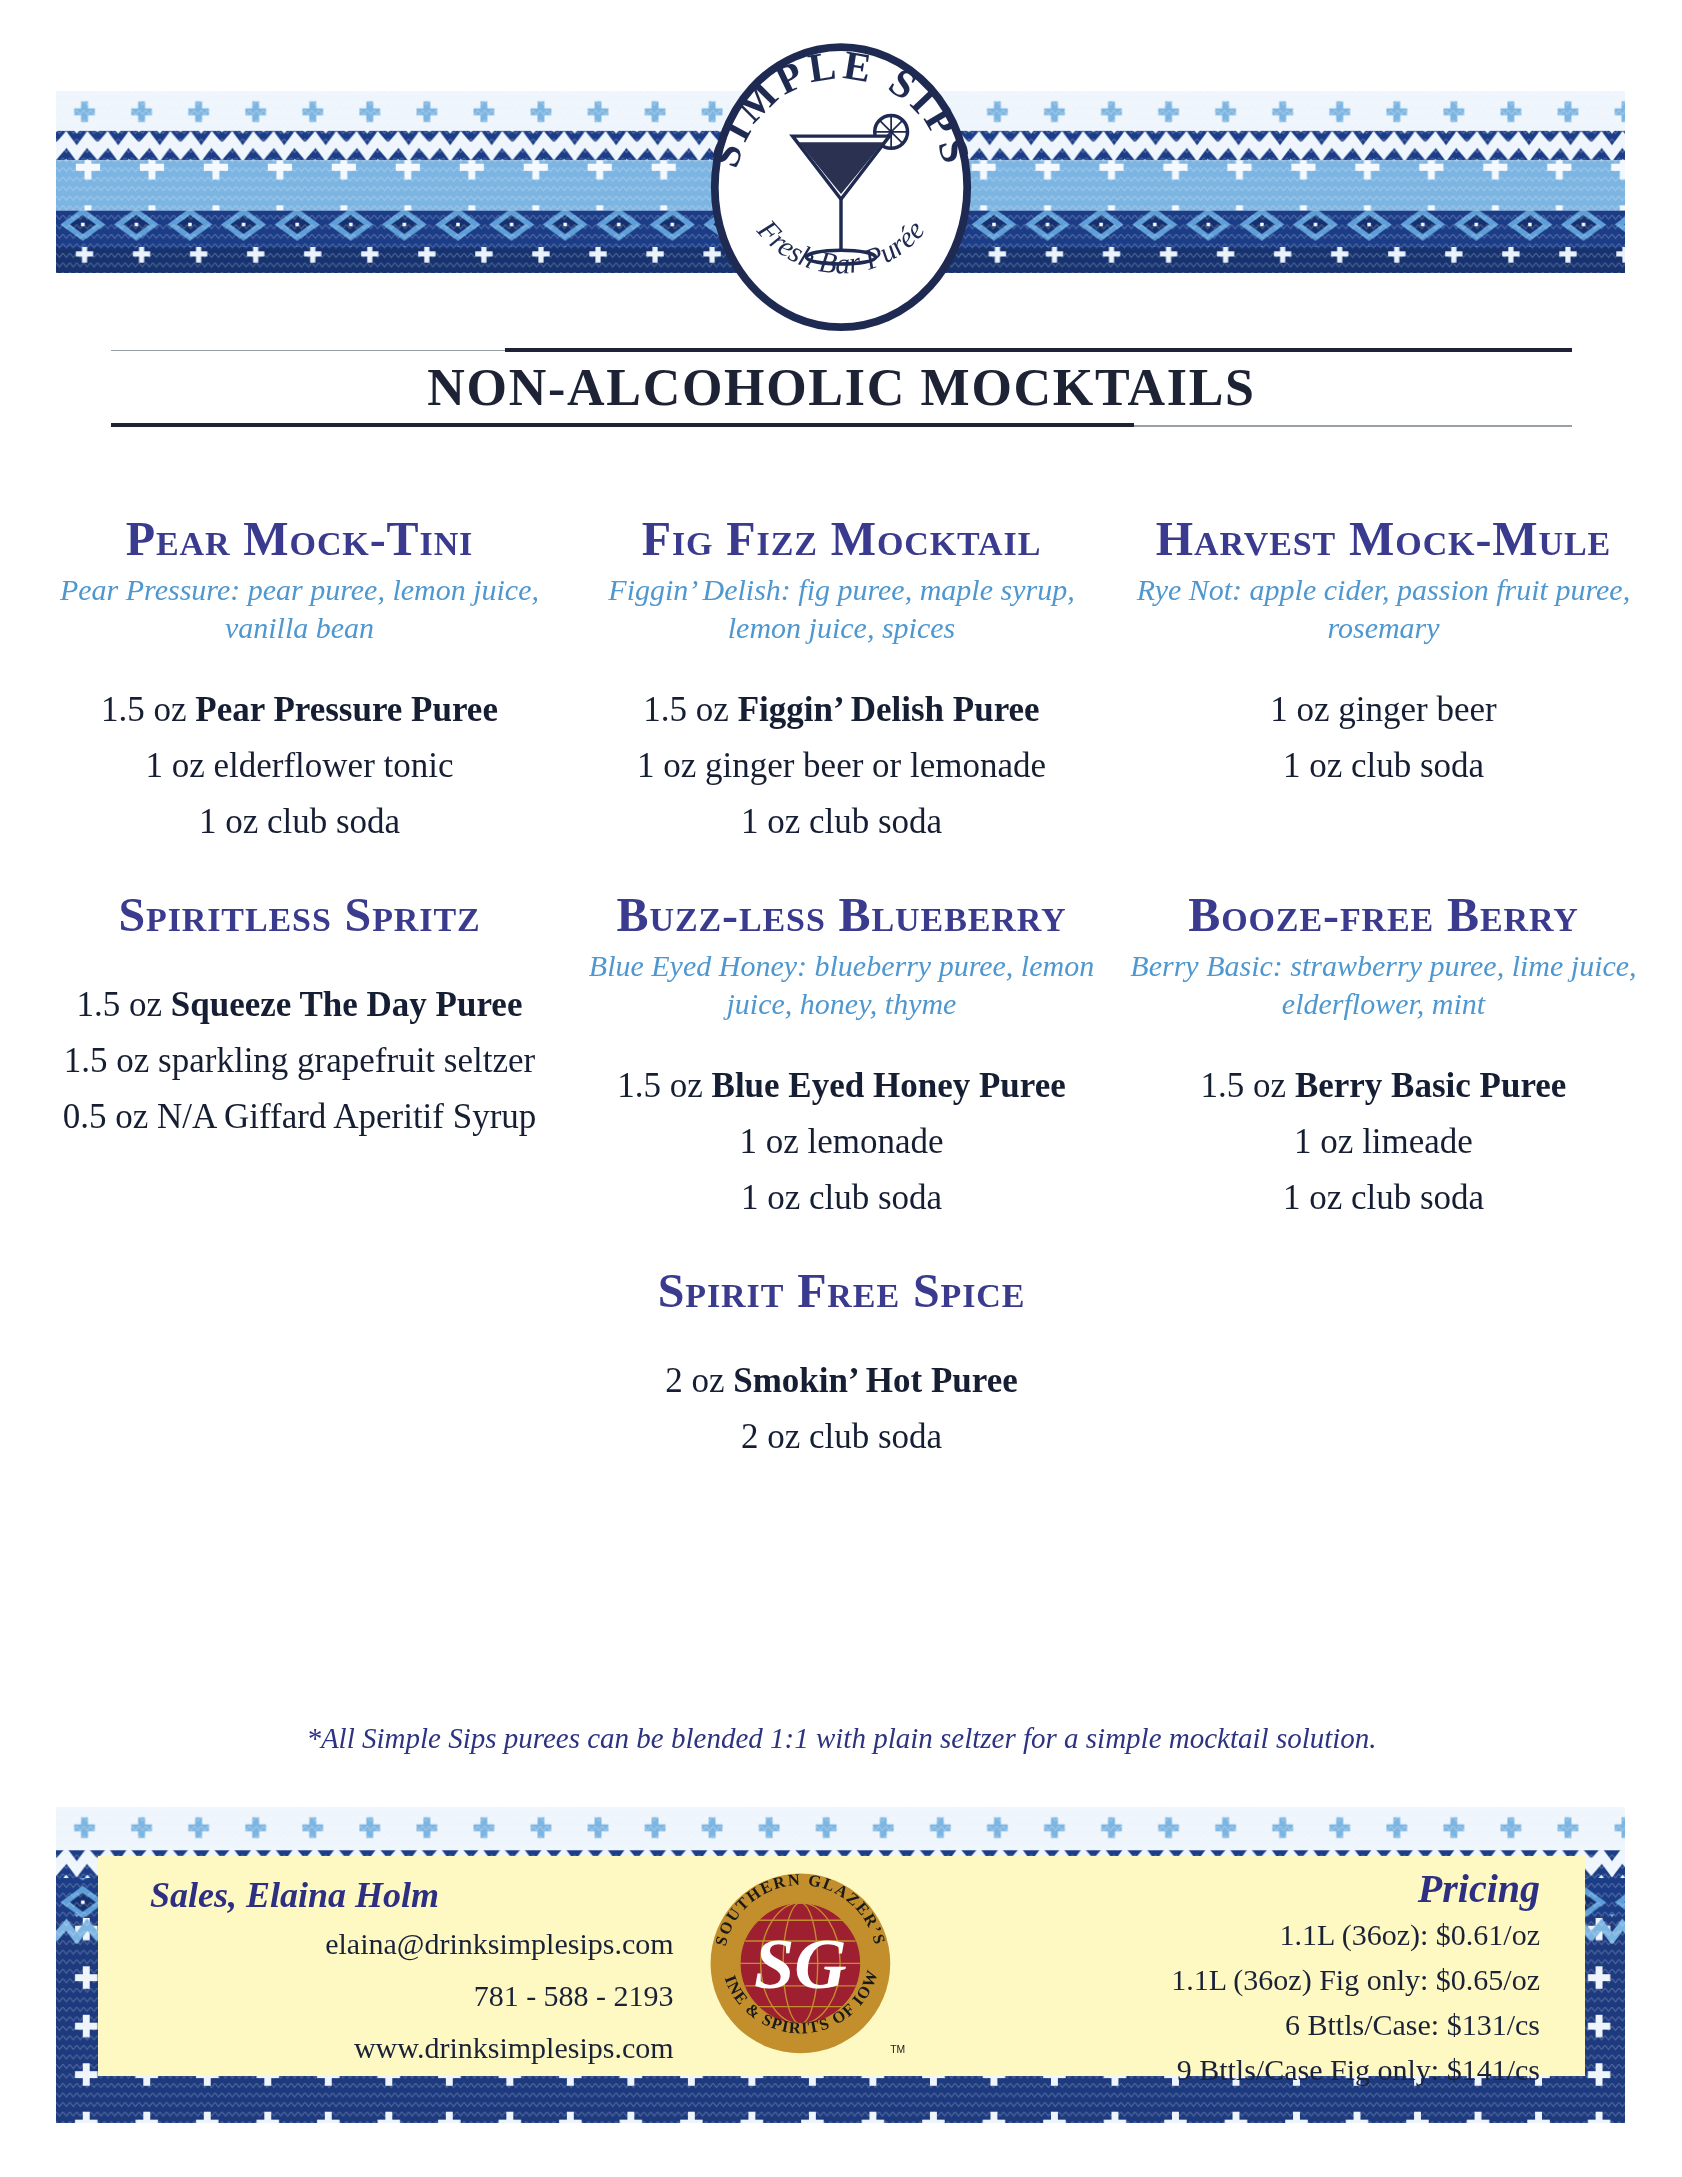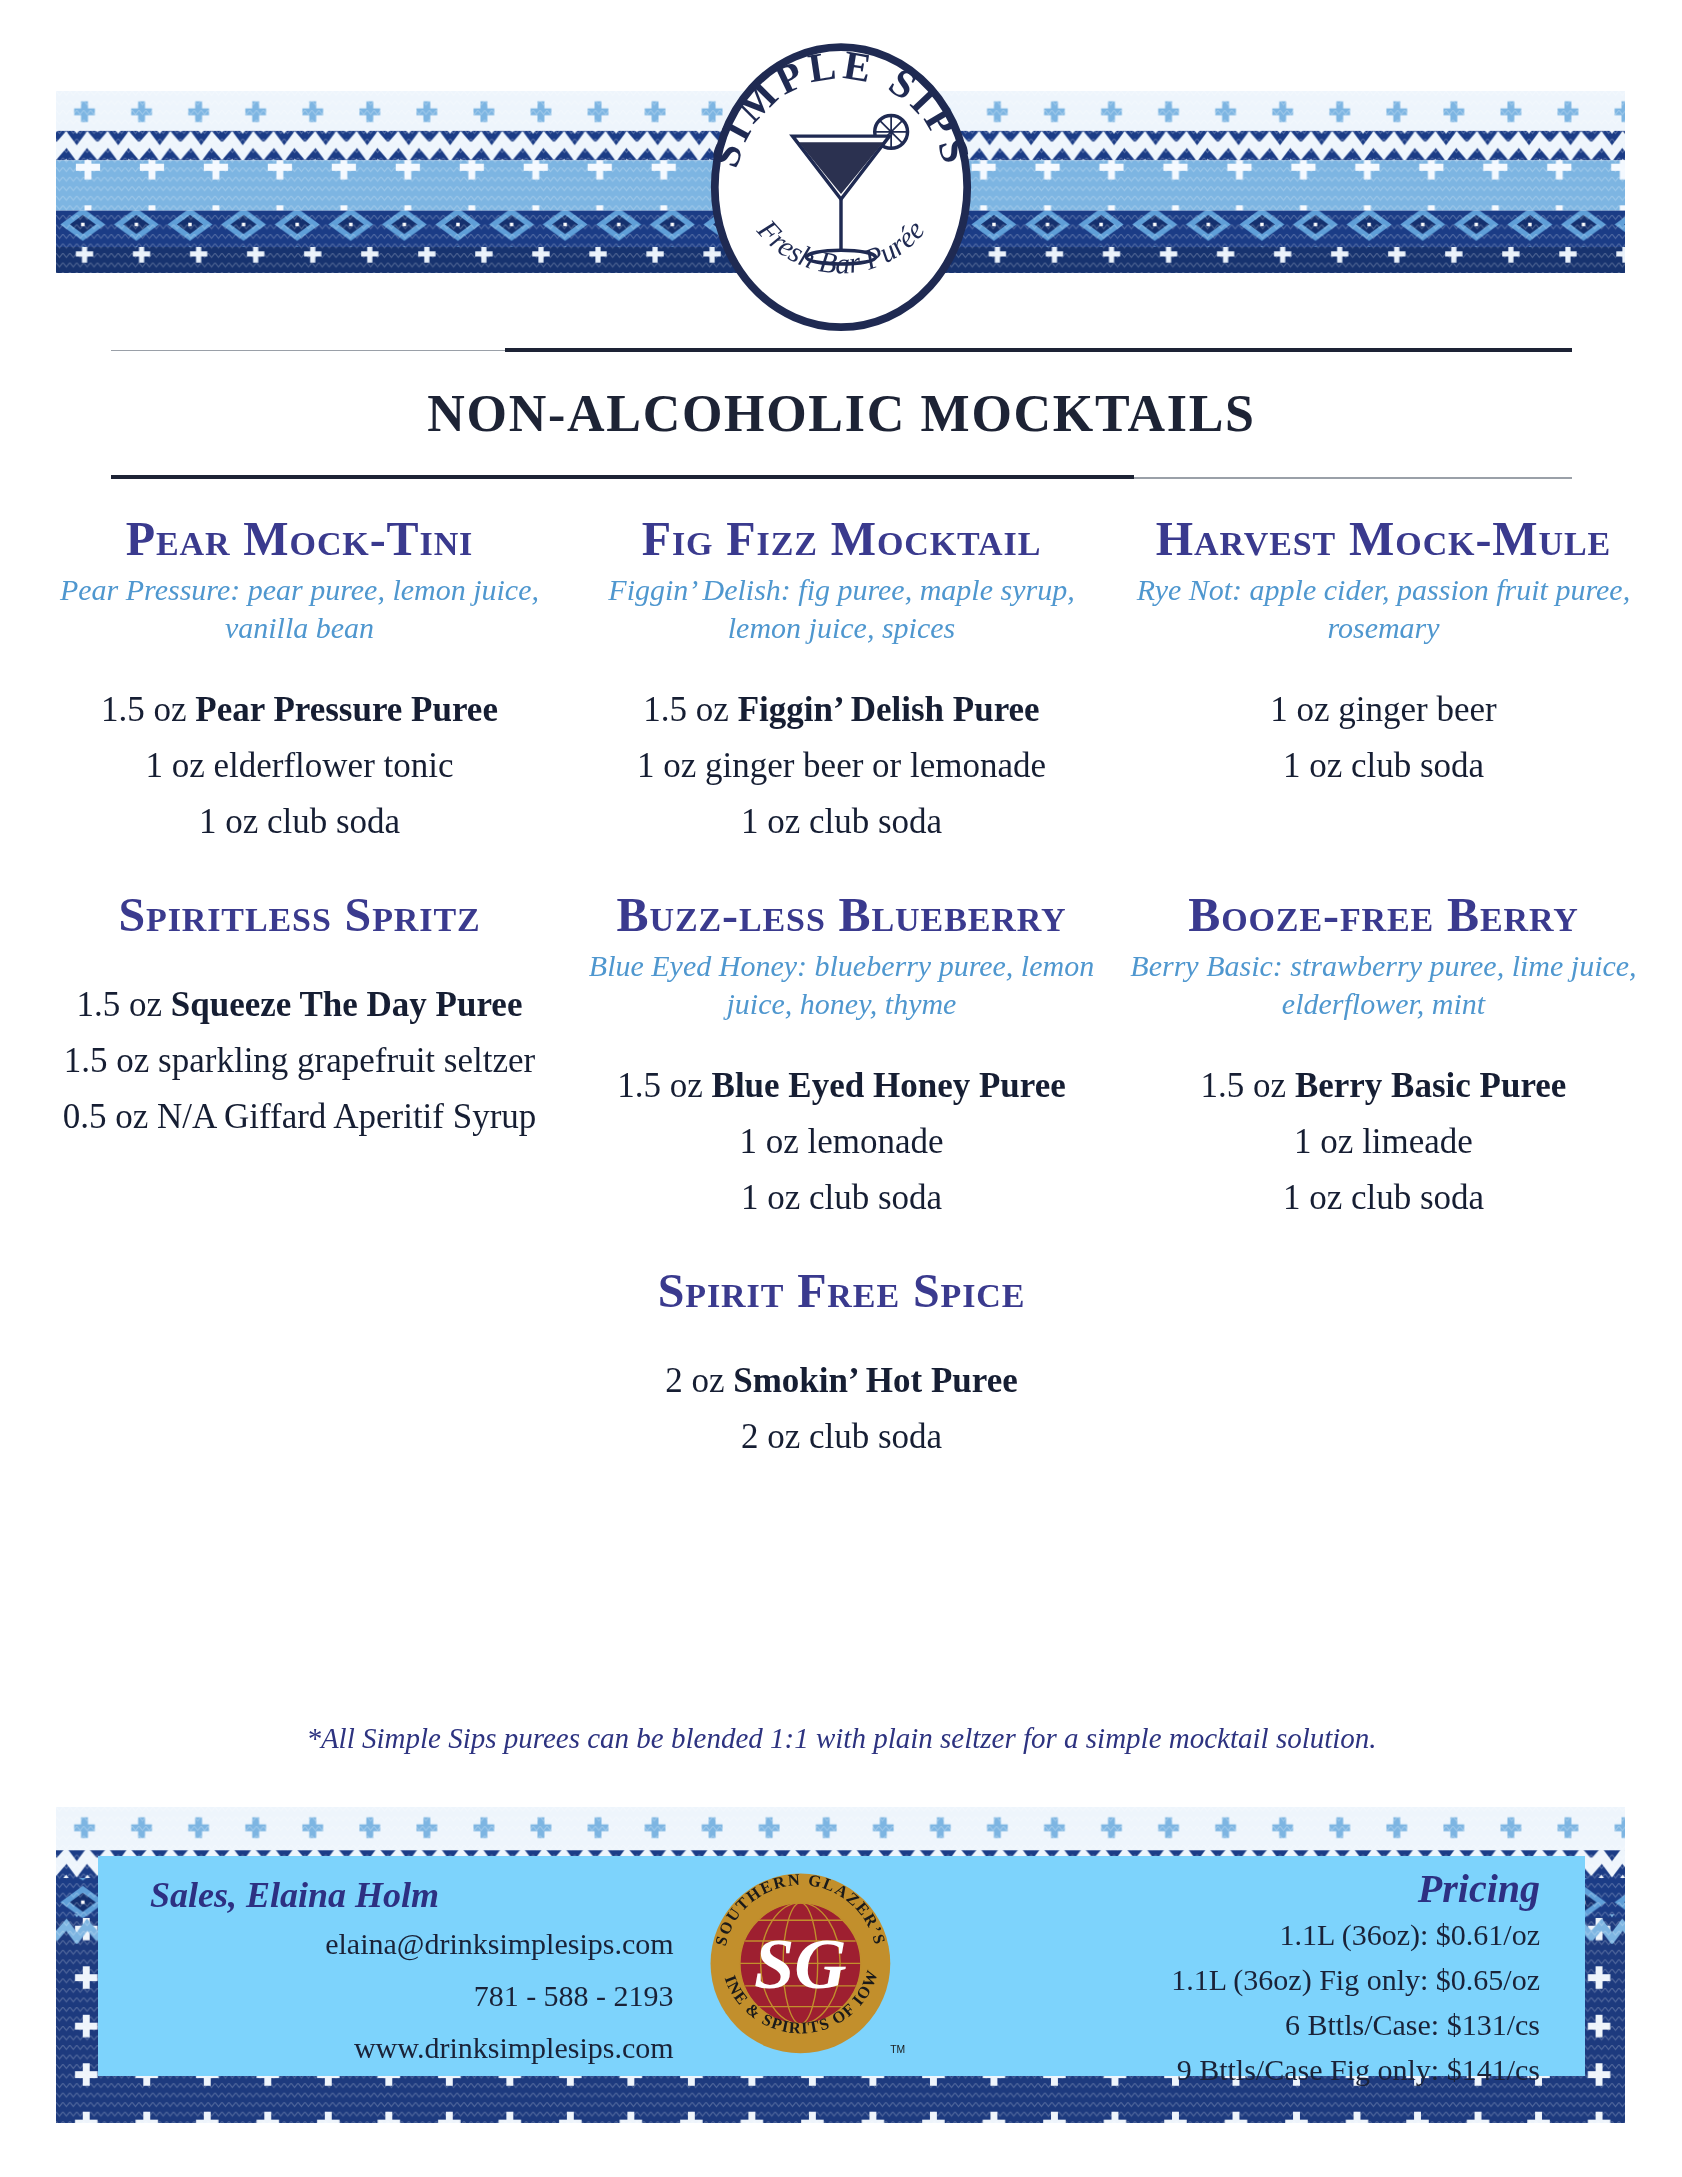--- a/index.html
+++ b/index.html
@@ -15,39 +15,39 @@
   
   .logo{position:absolute;left:707px;top:35px;width:268px;height:304px;}
 
   
   .title-block{position:absolute;top:348px;left:111px;right:111px;text-align:center;}
   .rule{position:relative;height:5.2px;}
   .rule::before{content:'';position:absolute;left:0;right:0;top:1.7px;height:1.7px;background:#9aa0a8;}
   .rule::after{content:'';position:absolute;top:0;height:4.3px;background:#1d2335;}
   .rule-top::after{left:27%;right:0;}
   .rule-bottom::after{left:0;right:30%;}
-  .page-title{margin:30px 0;font-size:52px;font-weight:700;letter-spacing:1.7px;color:#1d2335;line-height:62px;}
+  .page-title{margin:4px 0;font-size:52px;font-weight:700;letter-spacing:1.7px;color:#1d2335;line-height:62px;}
 
   
   .sections{position:absolute;top:474px;left:28.5px;width:1626px;
             display:grid;grid-template-columns:1fr 1fr 1fr;}
   .section{min-height:329px;text-align:center;padding-top:38px;box-sizing:border-box;}
   .section.full{grid-column:1 / -1;min-height:259px;}
   .s-heading{font-size:48px;font-weight:700;font-variant:small-caps;color:#3a3a8e;
              letter-spacing:0.9px;line-height:54px;}
   .s-tagline{margin-top:5.2px;font-size:30px;font-style:italic;color:#4f97cf;line-height:38px;}
   .s-ingredients{margin-top:35px;font-size:35px;color:#161e33;line-height:56px;}
   .ing-line .b{font-weight:700;}
 
   
   .footnote{position:absolute;top:1722px;left:0;width:100%;text-align:center;
             font-size:29px;font-style:italic;color:#2d3380;}
 
   
-  .footer-card{position:absolute;left:98px;top:1856px;width:1487px;height:220px;background:#7dd3fc;
+  .footer-card{position:absolute;left:98px;top:1856px;width:1487px;height:220px;background:#fef9c3;
                display:flex;align-items:stretch;}
   .f-contact{flex:1.25;padding:17.3px 0 0 52px;}
   .f-sales{font-size:36px;font-weight:700;font-style:italic;color:#2d3082;line-height:45px;}
   .f-line{font-size:30px;color:#1a2238;line-height:52px;text-align:right;}
   .f-logo{width:259px;display:flex;align-items:center;justify-content:center;}
   .f-pricing{flex:1.45;padding:8.6px 45px 0 0;text-align:right;}
   .p-title{font-size:40px;font-weight:700;font-style:italic;color:#2d3082;line-height:47px;}
   .price-line{font-size:30px;color:#1a2238;line-height:45px;}
 </style>
 </head>

